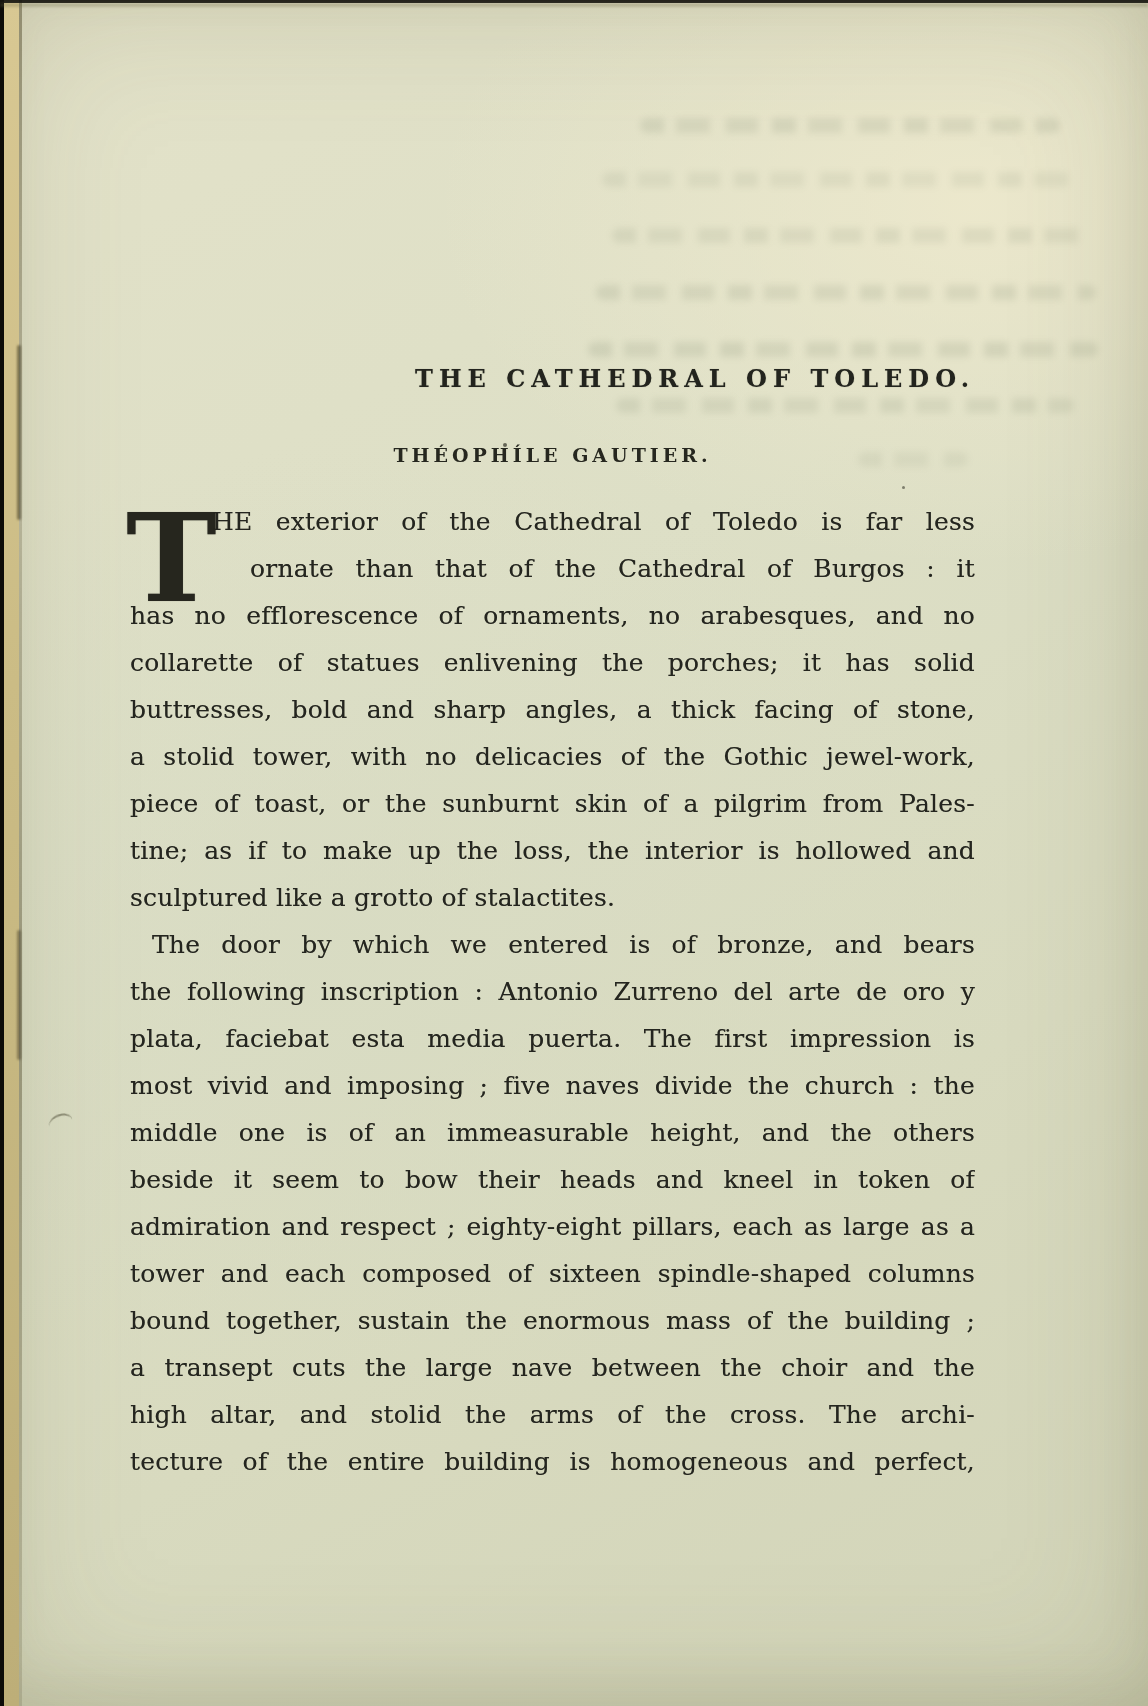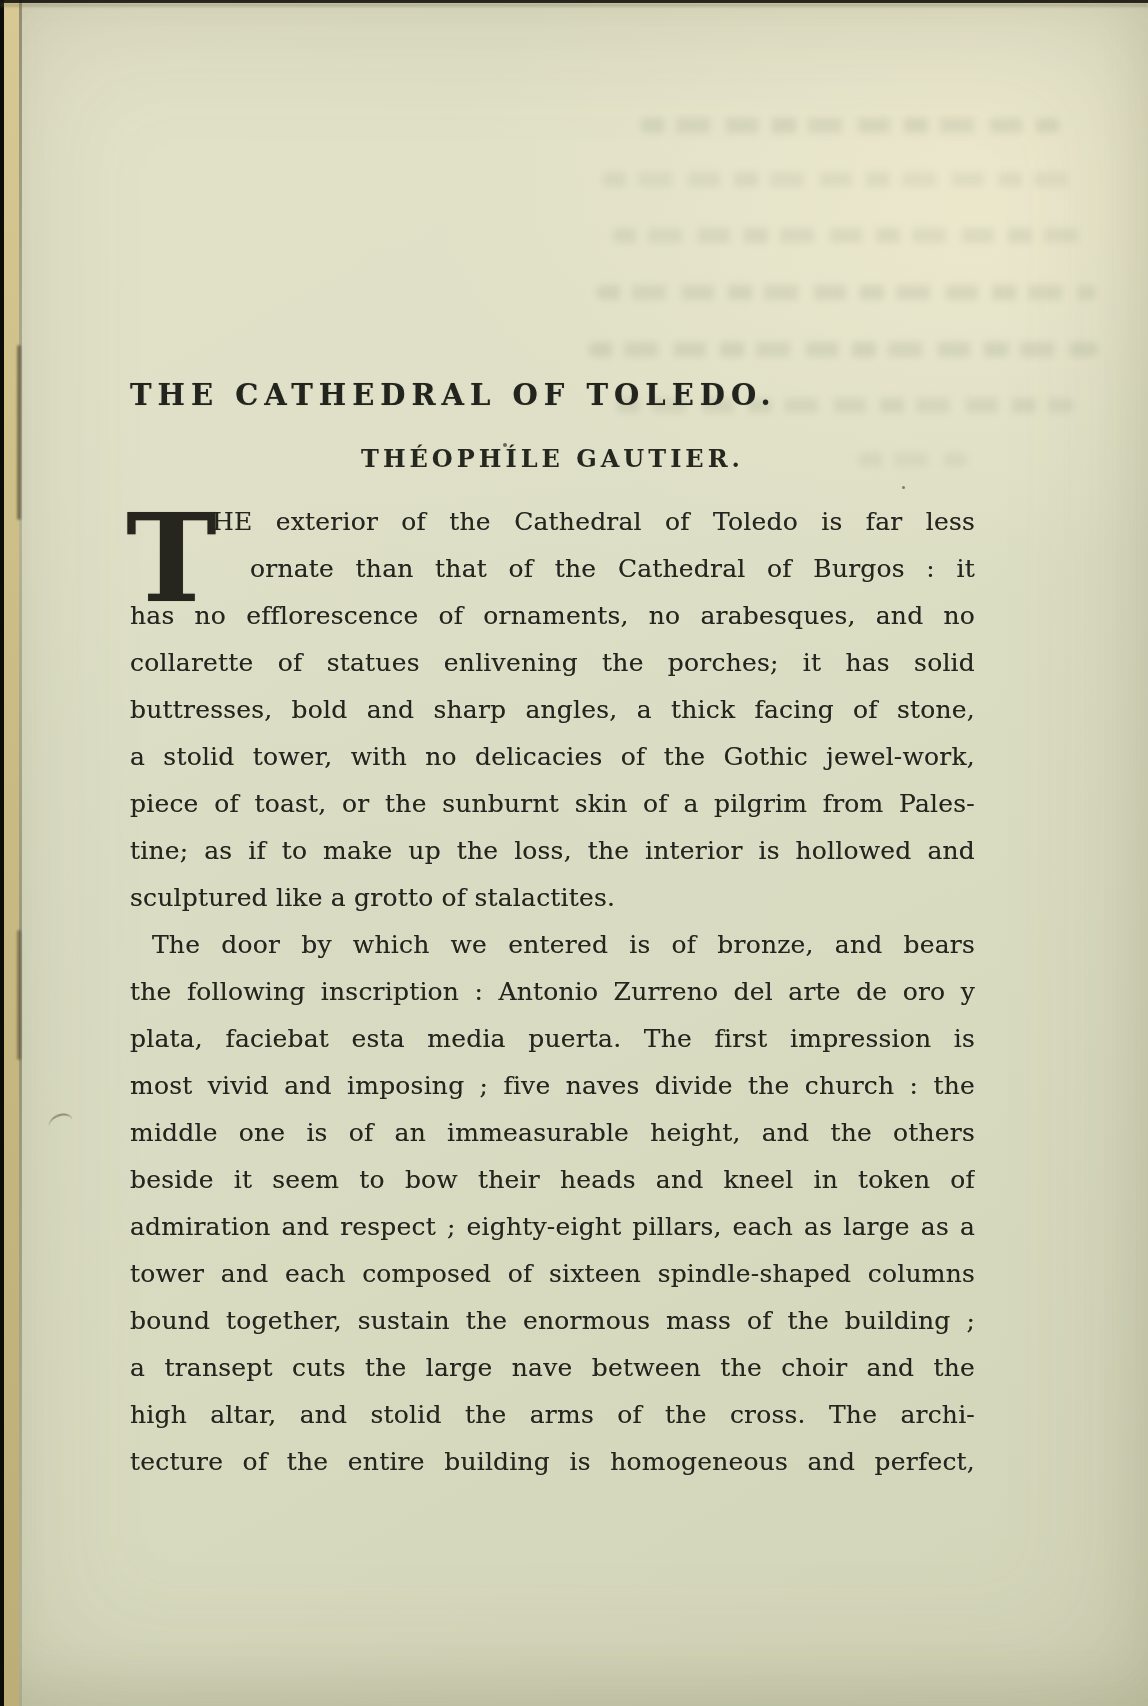--- a/index.html
+++ b/index.html
@@ -45,28 +45,28 @@
   .speck-a { left:503px; top:443px; width:4px; height:4px; opacity:0.75; }
   .speck-b { left:902px; top:486px; width:3px; height:3px; opacity:0.6; }
   .squiggle { position:absolute; left:48px; top:1114px; width:24px; height:9px;
               border-top:2px solid rgba(82,80,58,0.55); border-radius:60% 40% 0 0 / 100% 70% 0 0;
               transform:rotate(-10deg); filter:blur(0.4px); }
 
   
   .ink { color:#24251f; }
 
   .title {
-    position:absolute; left:130px; top:378px; width:845px;
-    text-align:left; font-size:29px; font-weight:bold;
+    position:absolute; left:130px; top:364px; width:845px;
+    text-align:right; font-size:24px; font-weight:bold;
     letter-spacing:6px; color:#23241e;
     text-shadow:0 0 1px rgba(35,36,30,0.35);
   }
   .author {
     position:absolute; left:130px; top:444px; width:845px;
-    text-align:center; font-size:24px; font-weight:bold;
+    text-align:center; font-size:19px; font-weight:bold;
     letter-spacing:4px; color:#26271f;
   }
 
   .dropcap {
     position:absolute; left:126px; top:500px; width:88px; height:122px;
     font-size:122px; line-height:116px; font-weight:bold; color:#26261e;
     text-shadow:0 0 1px rgba(35,36,30,0.4);
   }
 
   .body-text {

